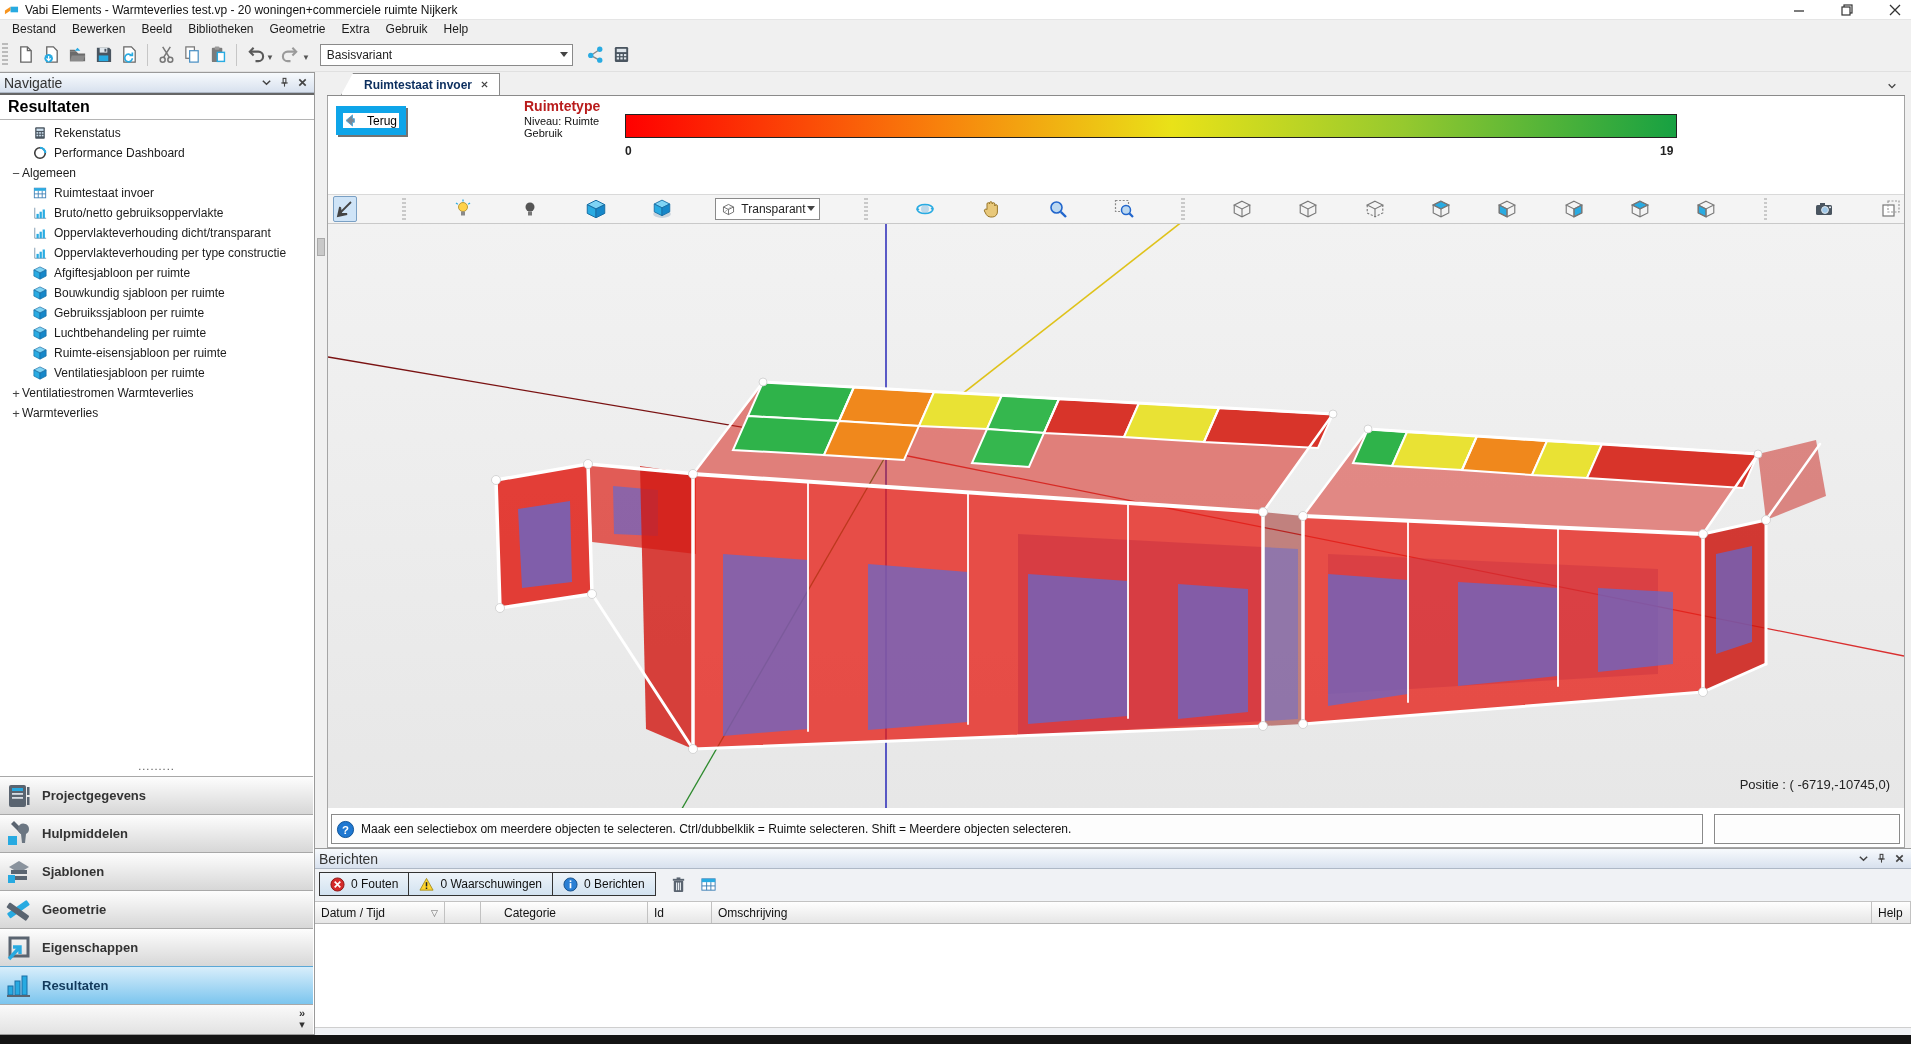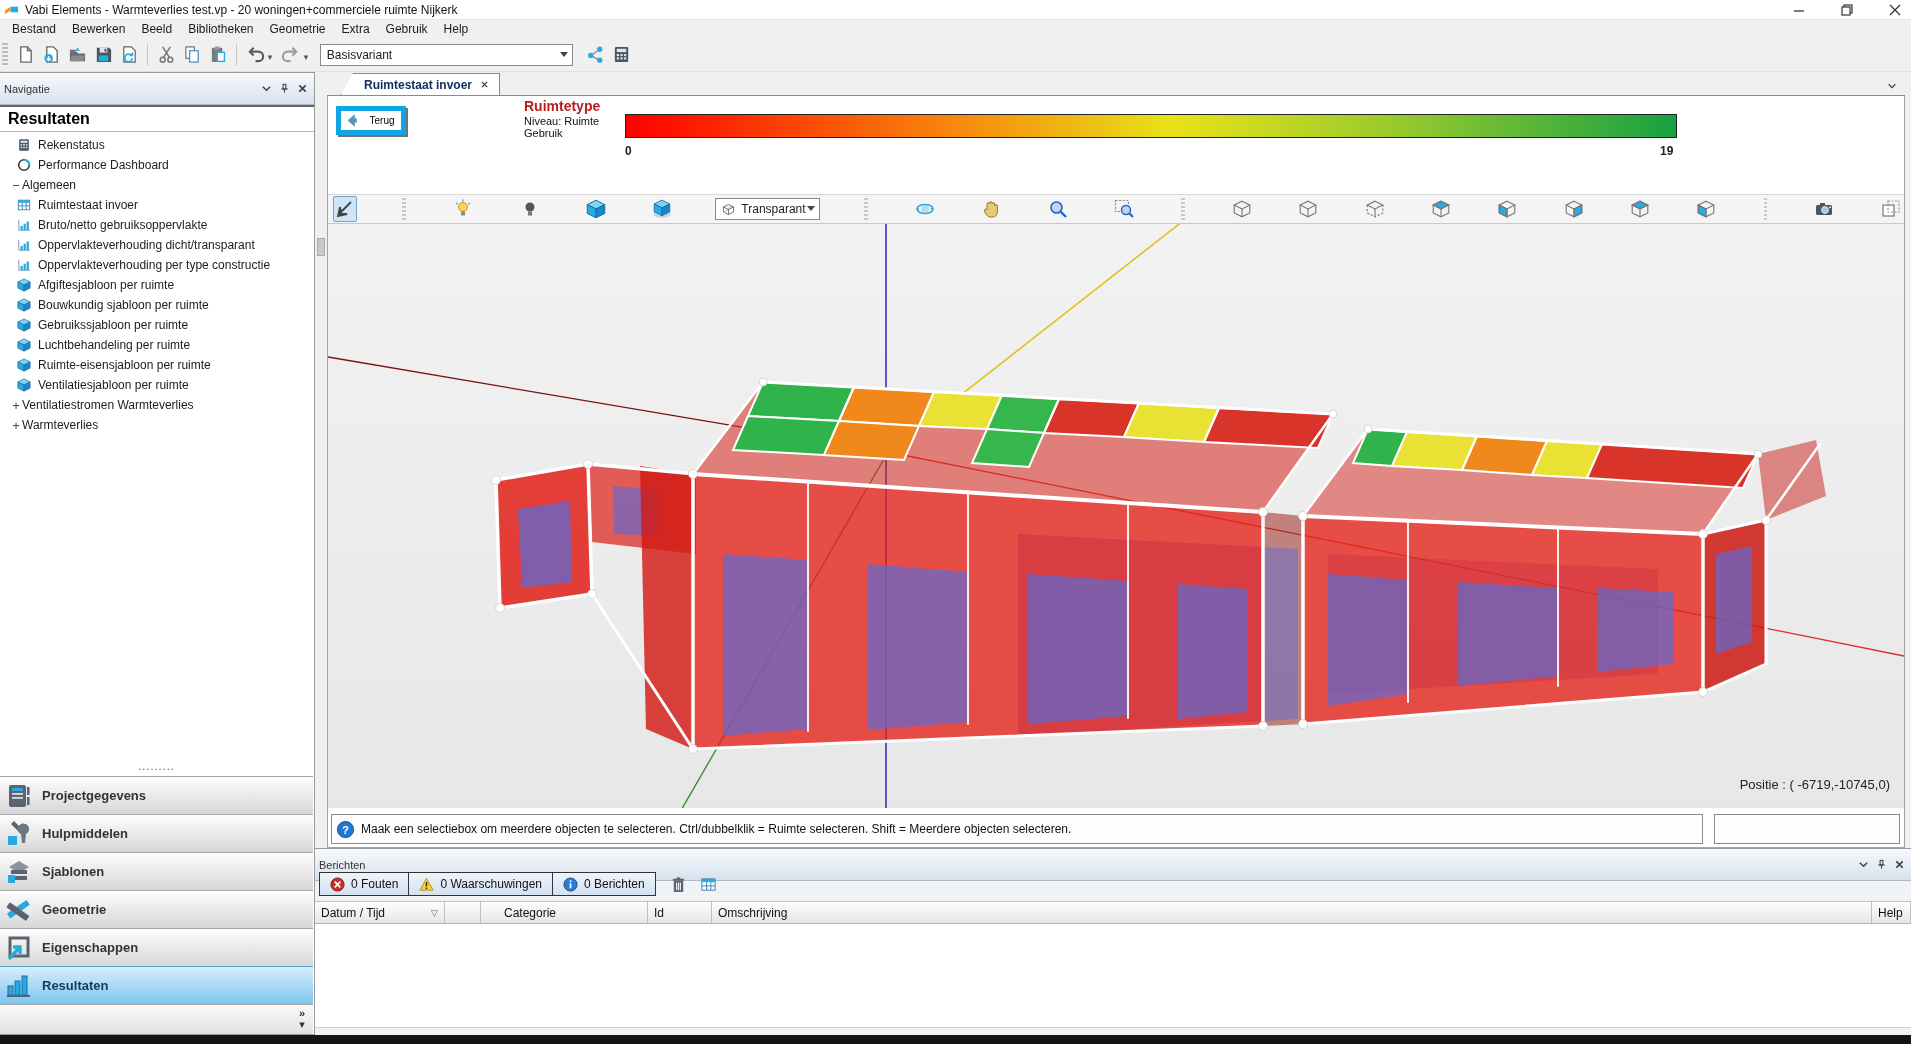--- a/index.html
+++ b/index.html
@@ -21,29 +21,29 @@
   .tb-btn { width:26px; height:26px; display:flex; align-items:center; justify-content:center; border:1px solid transparent; border-radius:2px; }
   .tb-btn svg { width:19px; height:19px; }
   .tb-sep { width:1px; height:22px; background:#c6c6c6; margin:0 5px; }
   .tb-dd { font-size:8px; color:#555; margin:6px 4px 0 -2px; }
   .combo { height:22px; background:#fff; border:1px solid #8a8a8a; display:flex; align-items:center; font-size:12px; padding-left:6px; position:relative; }
   #variant-combo { width:253px; margin-left:6px; }
   .combo .arrow { position:absolute; right:4px; top:7px; width:0; height:0; border-left:4px solid transparent; border-right:4px solid transparent; border-top:5px solid #444; }
 
   
   #nav-panel { position:absolute; left:0; top:72px; width:315px; height:963px; background:#fff; border:1px solid #9a9a9a; border-left:none; }
-  .pane-title { height:32px; background:linear-gradient(#f7fafd,#d8e1ee); border-bottom:1px solid #aeb8c6; display:flex; align-items:center; padding:0 4px; font-size:11px; color:#333; }
+  .pane-title { height:20px; background:linear-gradient(#f7fafd,#d8e1ee); border-bottom:1px solid #aeb8c6; display:flex; align-items:center; padding:0 4px; font-size:14px; color:#333; }
   .pane-title .spacer { flex:1; }
   .pane-title .pt-ic { width:16px; height:14px; display:inline-flex; align-items:center; justify-content:center; margin-left:2px; }
   .pane-title .pt-ic svg { width:11px; height:11px; }
   #nav-header { height:27px; border-top:2px solid #666; border-bottom:1px solid #b5b5b5; display:flex; align-items:center; padding-left:8px; font-size:16px; font-weight:bold; color:#000; background:#fff; }
   #nav-tree { padding-top:3px; }
   .tree-item { height:20px; display:flex; align-items:center; font-size:12px; color:#1c1c1c; cursor:default; }
   .tree-item .exp { width:12px; margin-left:10px; font-size:13px; color:#444; text-align:center; }
-  .tree-item.lvl1 { padding-left:17px; }
+  .tree-item.lvl1 { padding-left:33px; }
   .tree-item .ti { width:16px; height:14px; margin-right:5px; display:inline-flex; }
   .tree-item .ti svg { width:14px; height:14px; }
   .tree-item .lbl { white-space:nowrap; }
   #nav-splitter { position:absolute; left:0; width:313px; top:688px; height:14px; text-align:center; color:#555; font-size:11px; letter-spacing:1px; line-height:10px; }
   #nav-buttons { position:absolute; left:0; bottom:30px; width:313px; }
   .nav-btn { height:38px; border-top:1px solid #a8a8a8; background:linear-gradient(#fdfdfd,#d7d7d7); display:flex; align-items:center; cursor:pointer; }
   .nav-btn .nb-ic { width:34px; height:32px; margin:0 6px 0 2px; display:flex; align-items:center; justify-content:center; }
   .nav-btn .nb-ic svg { width:28px; height:28px; }
   .nav-btn .nb-lbl { font-size:13px; font-weight:bold; color:#333; }
   .nav-btn.active { background:linear-gradient(#d8eefb,#7cc5ee); border-top:1px solid #5aa7d6; }
@@ -55,21 +55,21 @@
   #tabbar { position:absolute; left:327px; top:74px; width:1578px; height:22px; border-bottom:1px solid #8a8a8a; }
   #tab-active { position:absolute; left:14px; bottom:0; height:22px; background:#fff; border:1px solid #8a8a8a; border-bottom:none; clip-path:polygon(12px 0,100% 0,100% 100%,0 100%); display:flex; align-items:center; padding:0 10px 0 22px; }
   #tab-active .tlbl { font-size:12px; font-weight:bold; color:#0b2e5e; margin-right:8px; }
   #tab-active .tclose svg { width:9px; height:9px; }
   #tab-chevron { position:absolute; right:6px; bottom:4px; width:12px; height:10px; }
 
   #tab-page { position:absolute; left:327px; top:96px; width:1578px; height:752px; background:#fff; border:1px solid #a5a5a5; border-top:none; }
   #splitter-strip { position:absolute; left:315px; top:96px; width:12px; height:752px; }
   #splitter-strip .handle { position:absolute; left:2px; top:142px; width:8px; height:18px; background:#c9c9c9; border:1px solid #aaa; }
 
-  #btn-terug { position:absolute; left:8px; top:10px; width:70px; height:29px; background:#fff; border:5px solid #0ea5e9; box-shadow:2px 2px 0 rgba(0,0,0,0.55); display:flex; align-items:center; justify-content:center; gap:7px; font-size:10px; cursor:pointer; }
+  #btn-terug { position:absolute; left:8px; top:10px; width:70px; height:29px; background:#fff; border:7px solid #0ea5e9; box-shadow:2px 2px 0 rgba(0,0,0,0.55); display:flex; align-items:center; justify-content:center; gap:7px; font-size:12px; cursor:pointer; }
   #btn-terug svg { width:15px; height:13px; }
   #legend-block { position:absolute; left:196px; top:2px; width:100px; }
   #legend-title { font-size:14px; font-weight:bold; color:#b91c1c; }
   #legend-l1 { font-size:11px; color:#111; margin-top:1px; }
   #legend-l2 { font-size:11px; color:#111; }
   #legend-bar { position:absolute; left:297px; top:18px; width:1052px; height:24px; border:1px solid #222; }
   #legend-min { position:absolute; left:297px; top:48px; font-size:12px; font-weight:bold; }
   #legend-max { position:absolute; left:1332px; top:48px; font-size:12px; font-weight:bold; }
 
   #view-toolbar { position:absolute; left:0; top:98px; width:1576px; height:30px; background:#f4f4f4; border-top:1px solid #d9d9d9; border-bottom:1px solid #c9c9c9; display:flex; align-items:center; padding-left:4px;gap:40px; }

